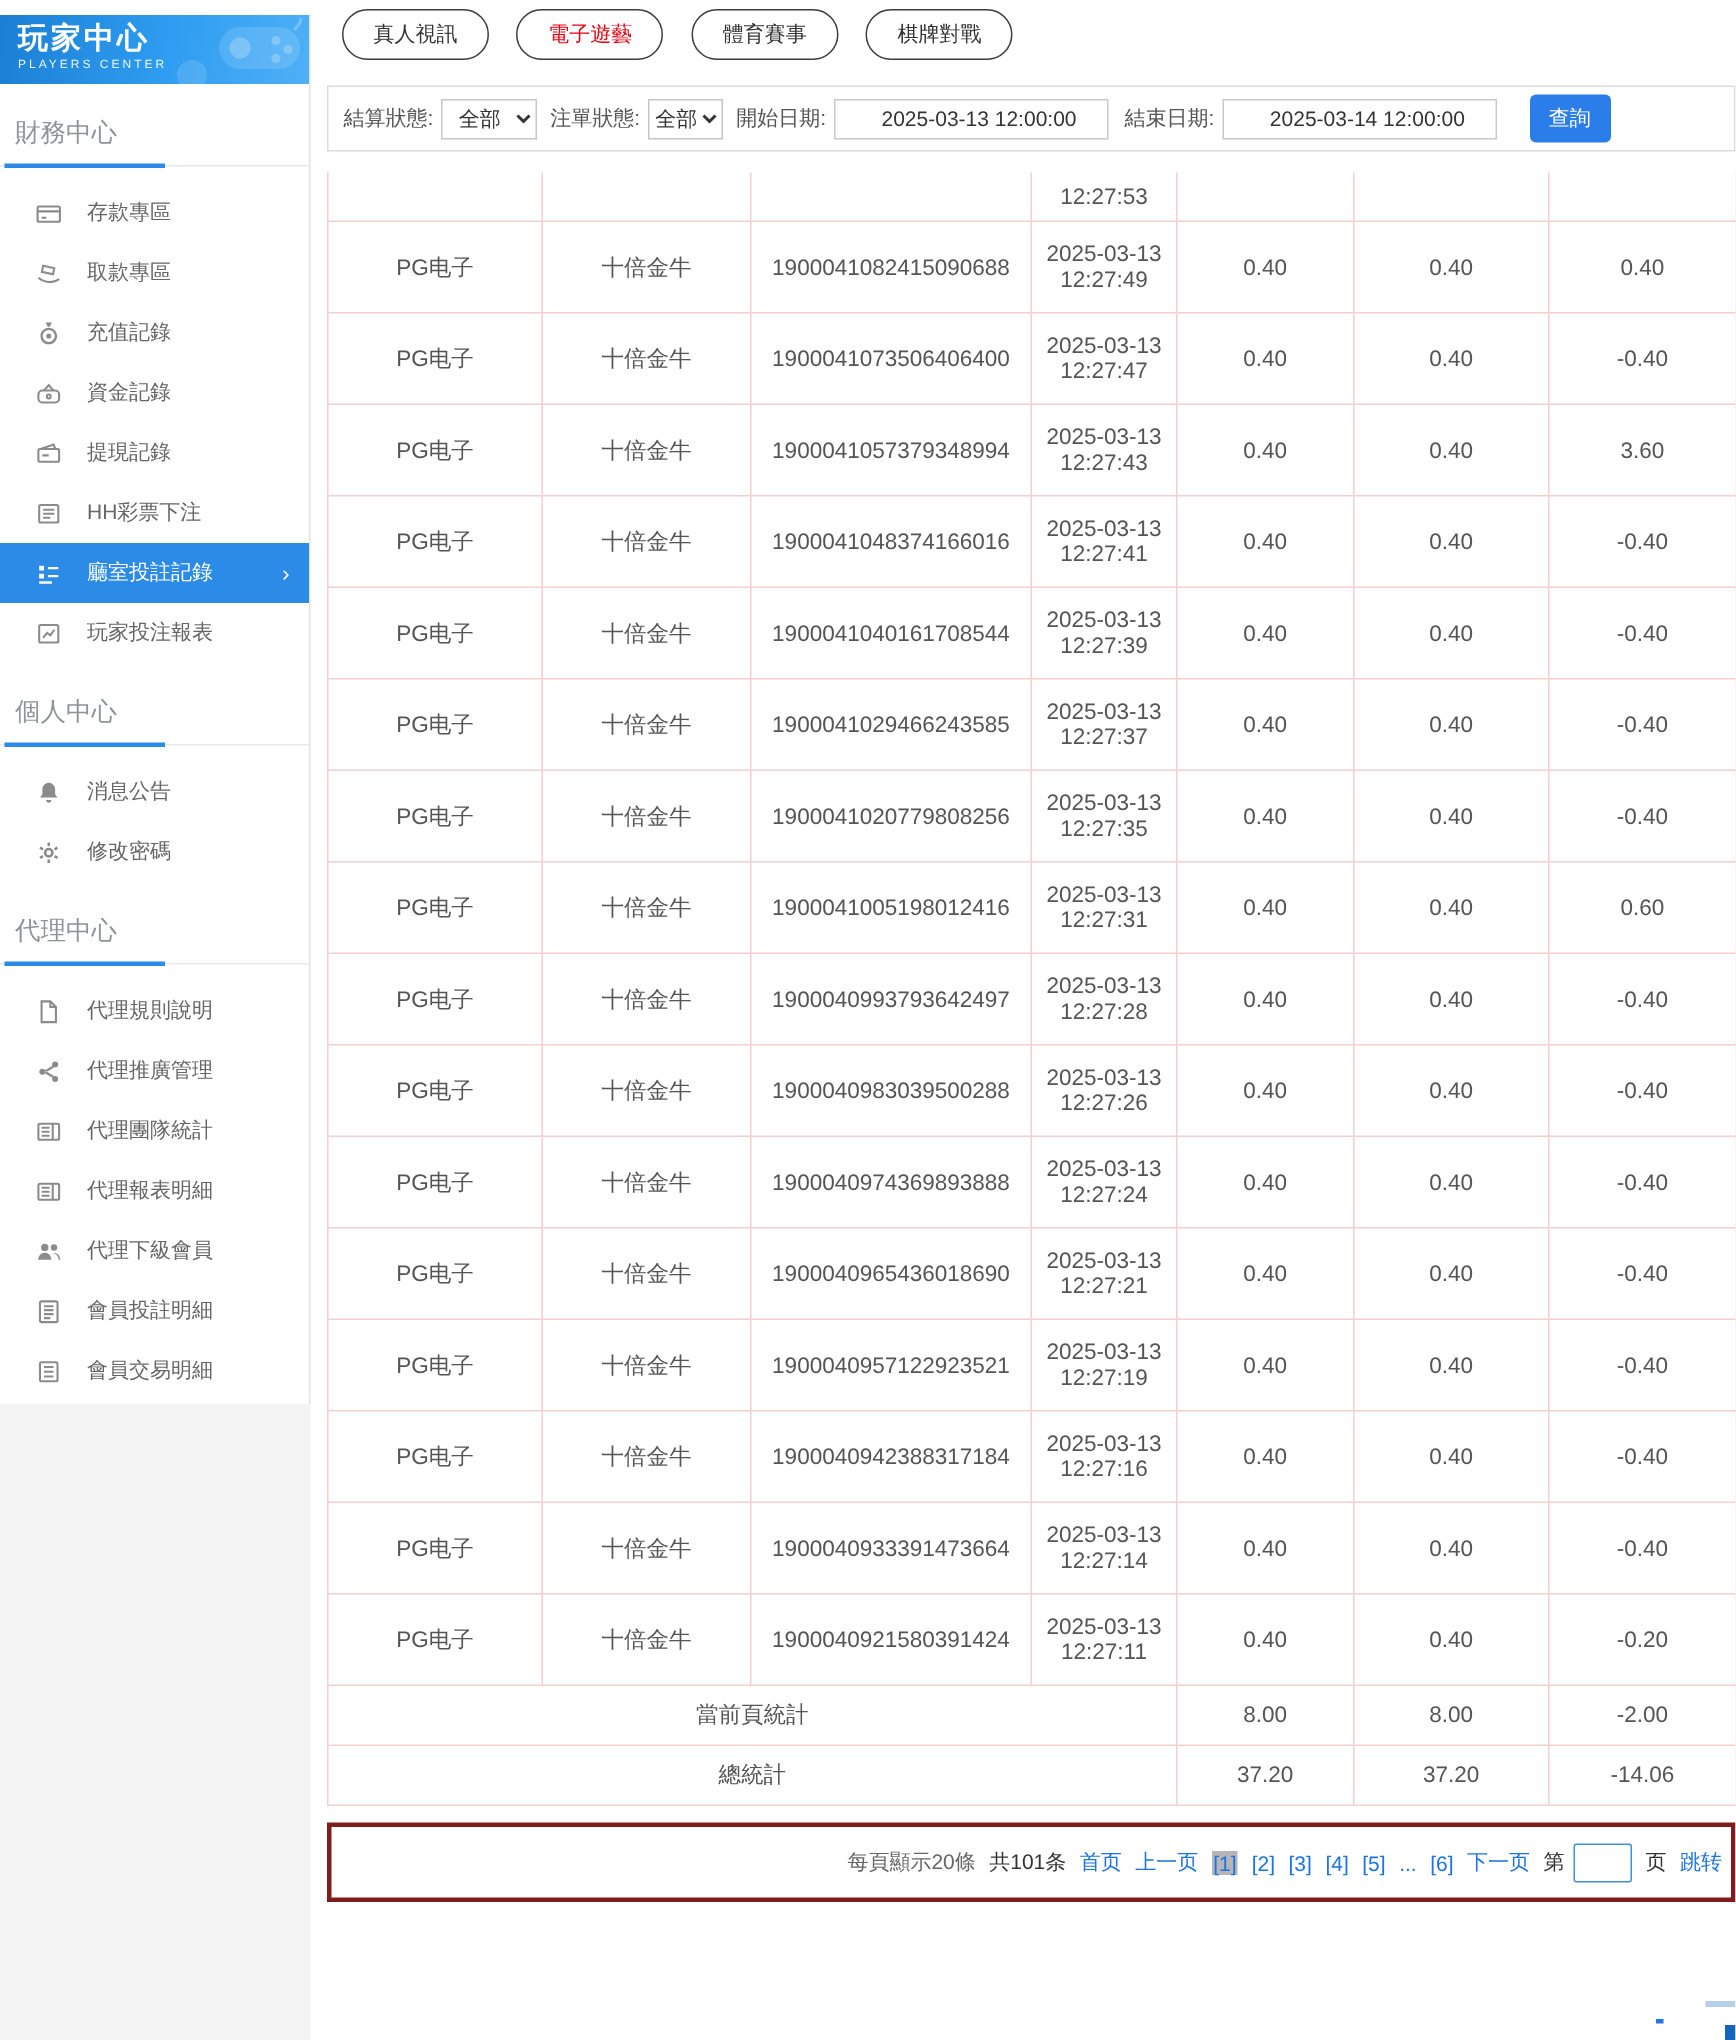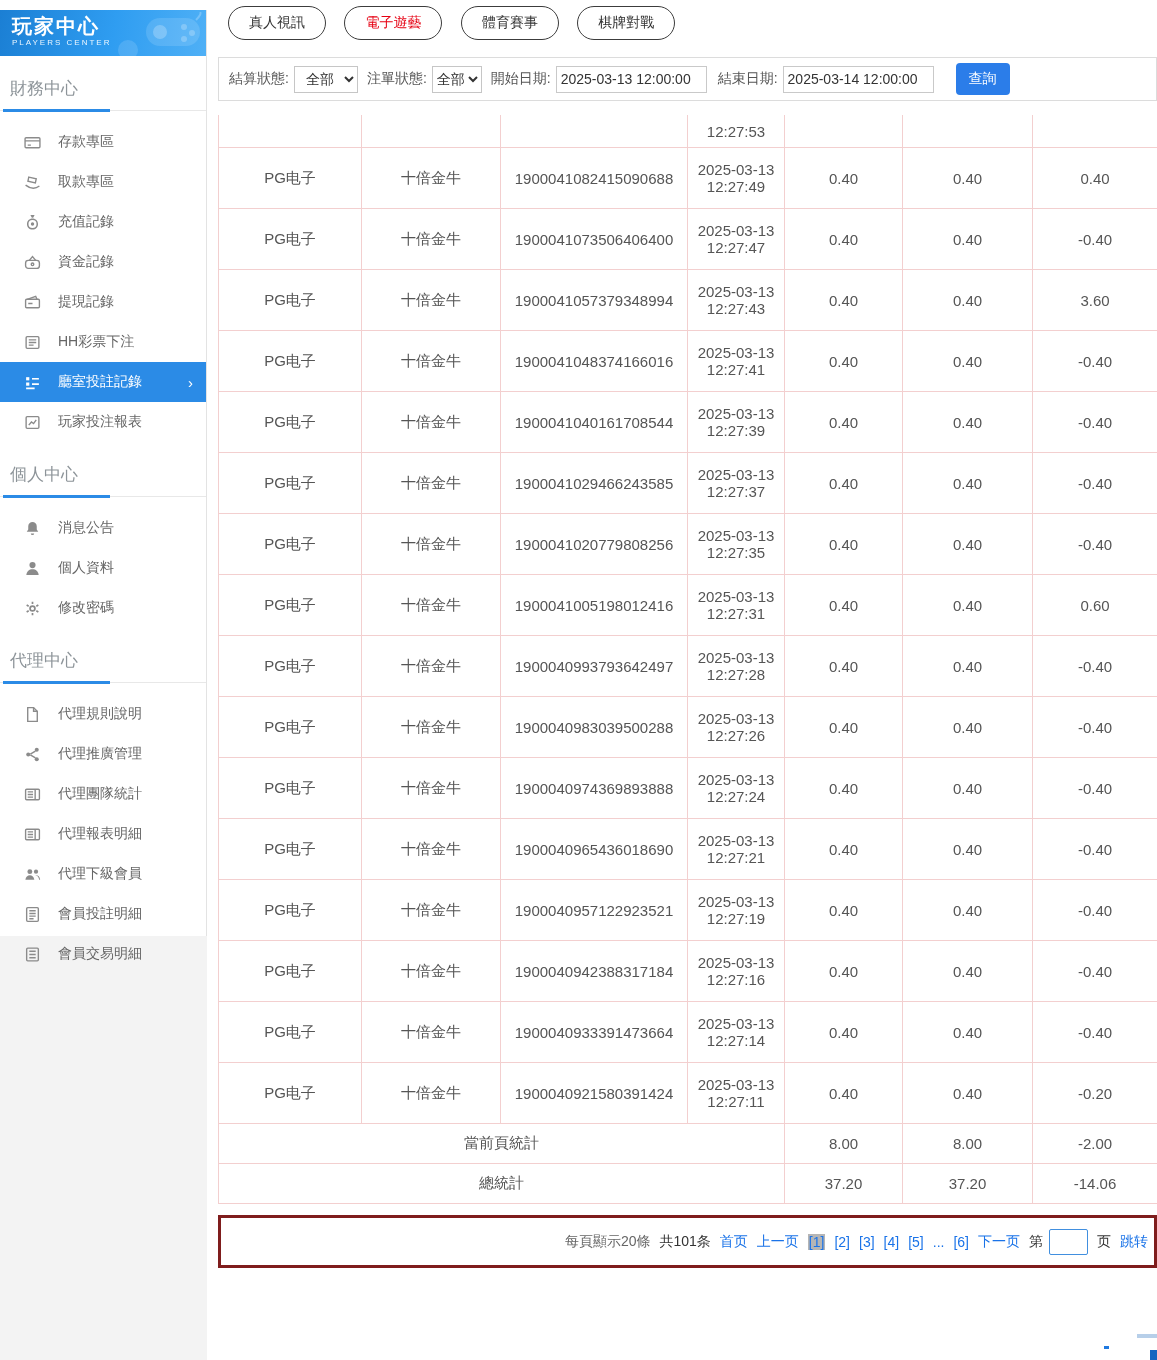--- a/index.html
+++ b/index.html
@@ -28,21 +28,21 @@
   
   .main{position:absolute;left:207px;top:0;right:0;}
   .tabs{padding:6px 0 0 21px;}
   .tab-btn{display:inline-block;min-width:98px;text-align:center;padding:7px 0;margin-right:14px;border:1px solid #3c3c3c;border-radius:17px;font-size:14px;color:#333;background:#fff;box-sizing:border-box;cursor:pointer;font-family:inherit;}
   .tab-btn.active{color:#e60012;}
   .filter-panel{margin:17px 0 0 11px;border:1px solid #dcdcdc;height:44px;display:flex;align-items:center;padding-left:10px;box-sizing:border-box;font-size:14px;color:#555;}
   .filter-panel label{margin-right:5px;white-space:nowrap;}
   .filter-panel select{height:27px;border:1px solid #c6c6c6;background:#fff;font-size:14px;color:#333;margin-right:9px;font-family:inherit;text-align:center;}
   .sel-settle{width:64px;}
   .sel-order{width:50px;}
-  .date-input{height:25px;width:141px;border:1px solid #c9c9c9;font-size:14px;color:#333;padding:0 4px;margin-right:11px;font-family:inherit;}
+  .date-input{height:25px;width:141px;border:1px solid #c9c9c9;font-size:14px;color:#333;padding:0 20px;margin-right:11px;font-family:inherit;text-align:right;}
   .search-btn{background:#2b7de9;color:#fff;border:none;border-radius:4px;font-size:14px;padding:7px 13px;margin-left:11px;cursor:pointer;font-family:inherit;}
   
   .bet-table{margin:14px 0 0 11px;border-collapse:collapse;width:939px;table-layout:fixed;}
   .bet-table td{border:1px solid #f3cfcf;text-align:center;color:#555;font-size:15px;padding:4px 2px;background:#fff;overflow:hidden;}
   tbody.partial td{border-top:none;height:24px;vertical-align:middle;text-align:center;}
   tbody.rows td{height:52px;}
   tbody.summary td{height:31px;}
   
   .pagination{margin:11px 0 0 11px;border:3px solid #7f1d1d;height:53px;display:flex;align-items:center;justify-content:flex-end;padding:0 6px 0 14px;box-sizing:border-box;font-size:14px;color:#666;}
   .pag-right{display:flex;align-items:center;color:#333;white-space:nowrap;}
@@ -165,29 +165,20 @@
       <span class="ic">
           <svg width="17" height="17" viewBox="0 0 16 16" fill="currentColor">
             <path d="M8 1.8a4 4 0 0 1 4 4v3.2l1.4 2H2.6L4 9V5.8a4 4 0 0 1 4-4z"></path>
             <path d="M6.4 12.6a1.6 1.6 0 0 0 3.2 0z"></path>
           </svg>
         </span>
       <span class="lbl">消息公告</span>
     </div>
     <div class="menu-item">
       <span class="ic">
-          <svg width="17" height="17" viewBox="0 0 16 16" fill="currentColor">
-            <circle cx="8" cy="4.8" r="2.9"></circle>
-            <path d="M2.2 14c.5-3.6 2.6-5.3 5.8-5.3s5.3 1.7 5.8 5.3z"></path>
-          </svg>
-        </span>
-      <span class="lbl">個人資料</span>
-    </div>
-    <div class="menu-item">
-      <span class="ic">
           <svg width="17" height="17" viewBox="0 0 16 16" fill="none" stroke="currentColor" stroke-width="1.6">
             <circle cx="8" cy="8" r="2.3"></circle>
             <path d="M8 1.6v2.2M8 12.2v2.2M2.5 4.8l1.9 1.1M11.6 10.1l1.9 1.1M2.5 11.2l1.9-1.1M11.6 5.9l1.9-1.1"></path>
           </svg>
         </span>
       <span class="lbl">修改密碼</span>
     </div>
   </div>
 
   <div class="section-head">代理中心</div>

